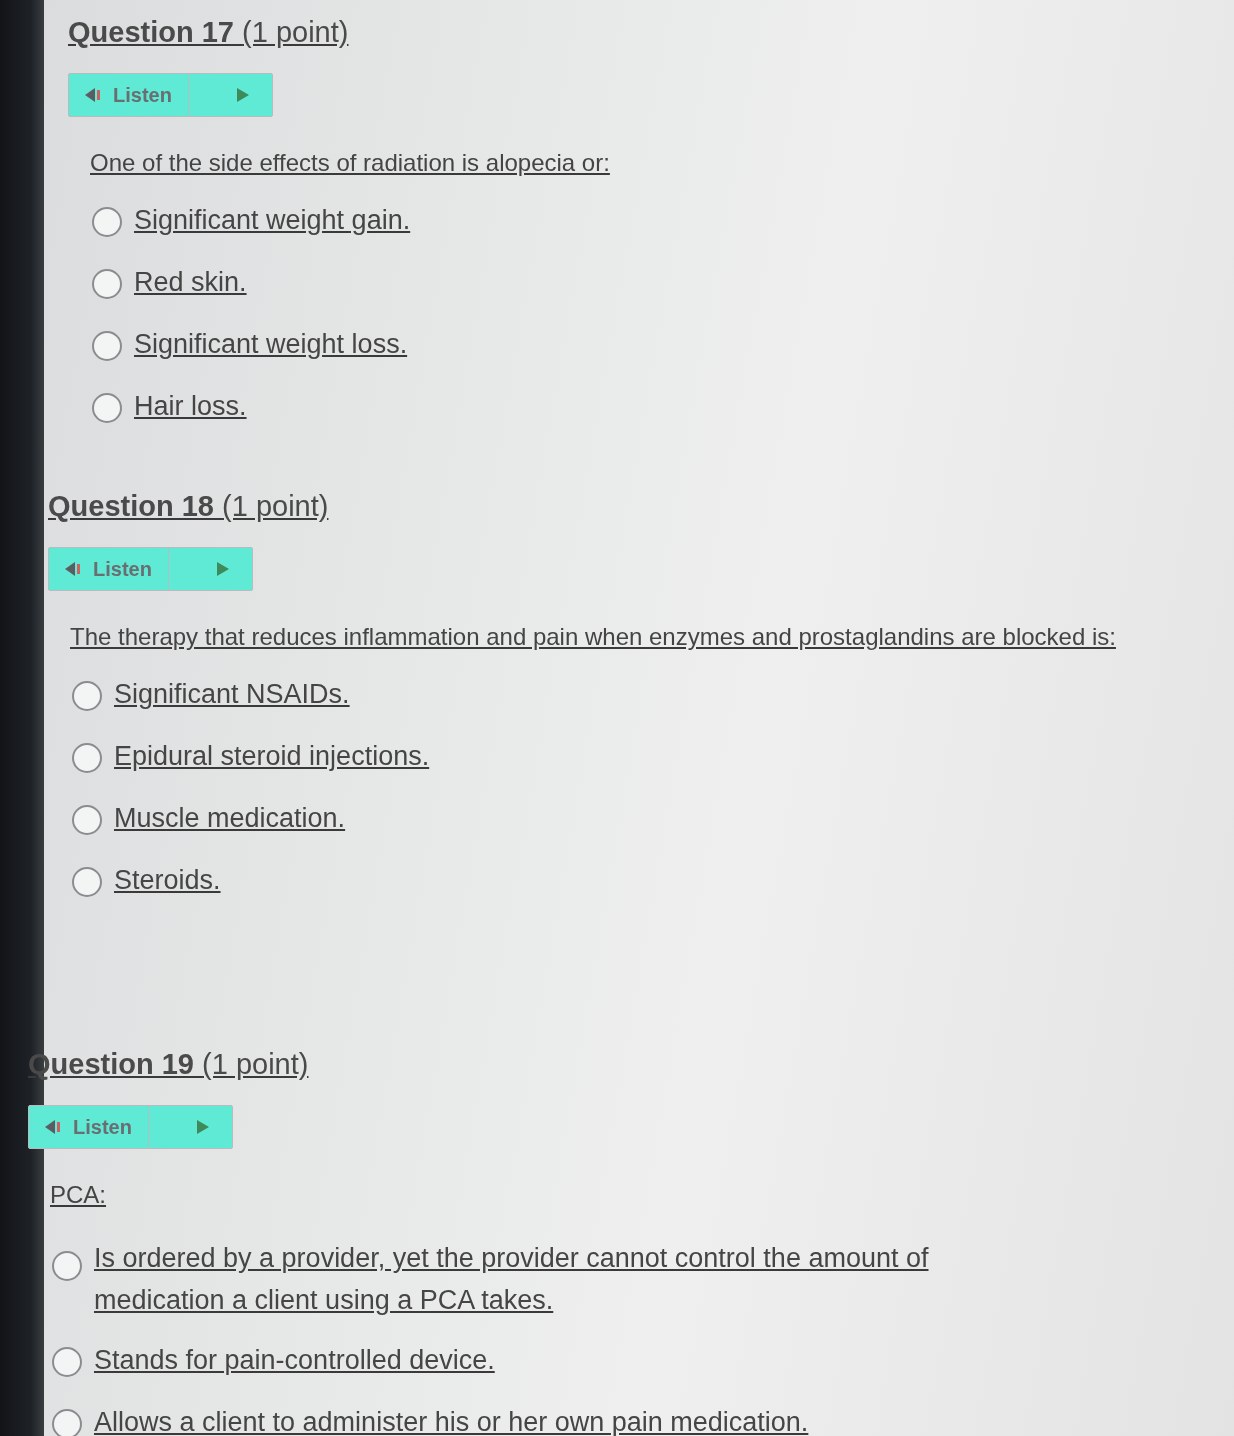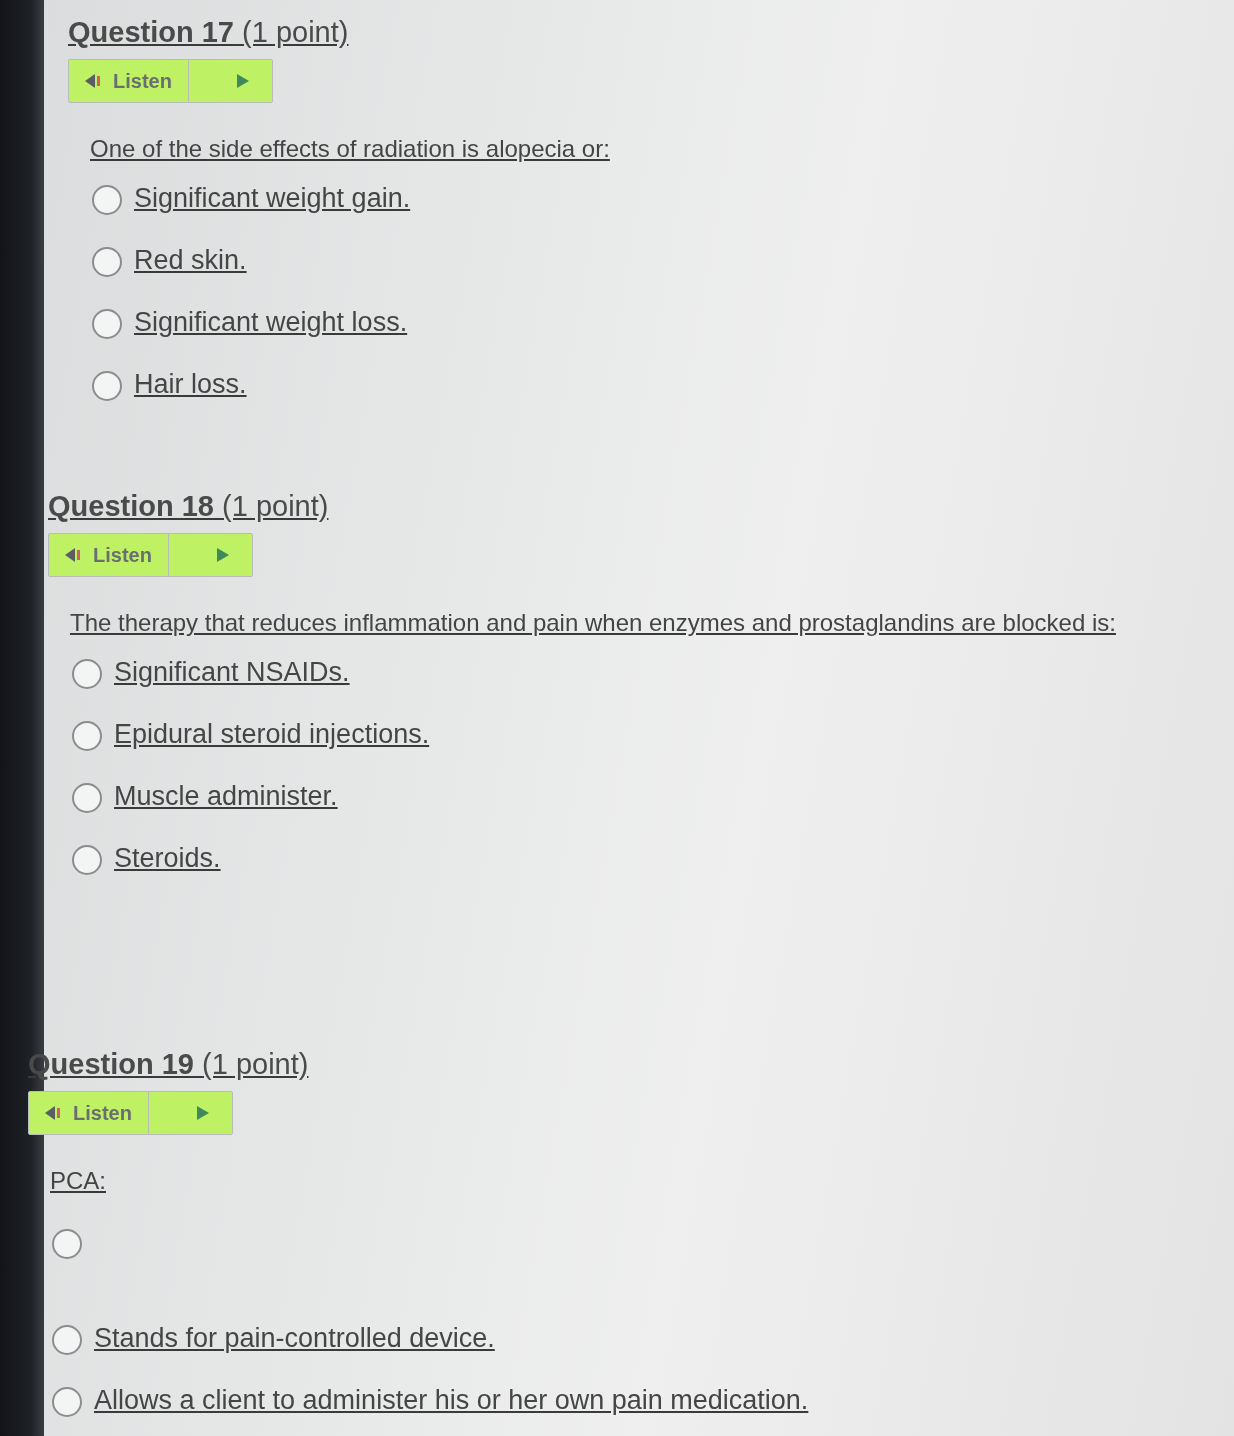--- a/index.html
+++ b/index.html
@@ -11,34 +11,34 @@
     position: relative;
   }
   .left-bezel {
     position: absolute; left: 0; top: 0; width: 44px; height: 1436px;
     background: linear-gradient(90deg, #121418 0%, #1e2126 70%, #3a3d40 100%);
   }
   .question { position: absolute; text-decoration: underline; }
   .q-title { font-size: 29px; font-weight: bold; color: #4a4a4a; margin: 0; }
   .q-title .pts { font-weight: normal; }
   .listen {
-    display: inline-flex; align-items: stretch; margin-top: 10px;
-    border: 1px solid #b8bcbc; border-radius: 2px; background: #bef264;
+    display: inline-flex; align-items: stretch; margin-top: 24px;
+    border: 1px solid #b8bcbc; border-radius: 2px; background: #5eead4;
     height: 42px;
     gap: 25px;
   }
   .listen-main {
     display: flex; align-items: center; gap: 6px; padding: 0 16px 0 14px;
     font-size: 20px; font-weight: bold; color: #6a6e70; border-right: 1px solid #b8bcbc;
   }
   .speaker { display: inline-flex; align-items: center; }
   .play { width: 58px; display: flex; align-items: center; justify-content: center; }
   .play-tri { width: 0; height: 0; border-left: 12px solid #3e8a5a; border-top: 7px solid transparent; border-bottom: 7px solid transparent; }
   .q-text { font-size: 24px; color: #444; margin: 26px 0 0 22px; line-height: 40px; }
-  .options { margin: 14px 0 0 24px; }
+  .options { margin: 22px 0 0 24px; }
   .option { display: flex; align-items: flex-start; height: 62px; font-size: 27px; color: #454545; }
   .radio {
     width: 30px; height: 30px; border-radius: 50%; border: 2px solid #8a8d8f;
     box-sizing: border-box; background: #f3f4f4; flex: none; margin-right: 12px; margin-top: 2px;
   }
   .option.multi { height: 108px; line-height: 42px; }
   .option.multi .radio { margin-top: 14px; }
 </style>
 </head>
 <body>
@@ -103,21 +103,21 @@
     <label class="option">
         <span class="radio"></span>
         <span>Significant NSAIDs.</span>
       </label>
     <label class="option">
         <span class="radio"></span>
         <span>Epidural steroid injections.</span>
       </label>
     <label class="option">
         <span class="radio"></span>
-        <span>Muscle administer.</span>
+        <span>Muscle medication.</span>
       </label>
     <label class="option">
         <span class="radio"></span>
         <span>Steroids.</span>
       </label>
   </div>
 </section>
 
 <section class="question" style="left:28px; top:1048px; width:1100px;">
   <h2 class="q-title"><span>Question 19</span> <span class="pts">(1 point)</span></h2>
@@ -132,20 +132,21 @@
       <span>Listen</span>
     </div>
     <div class="play">
         <span class="play-tri"></span>
       </div>
   </div>
   <p class="q-text">PCA:</p>
   <div class="options">
     <label class="option multi" style="width:960px;">
         <span class="radio"></span>
+        <span>Is ordered by a provider, yet the provider cannot control the amount of medication a client using a PCA takes.</span>
       </label>
     <label class="option">
         <span class="radio"></span>
         <span>Stands for pain-controlled device.</span>
       </label>
     <label class="option">
         <span class="radio"></span>
         <span>Allows a client to administer his or her own pain medication.</span>
       </label>
   </div>

